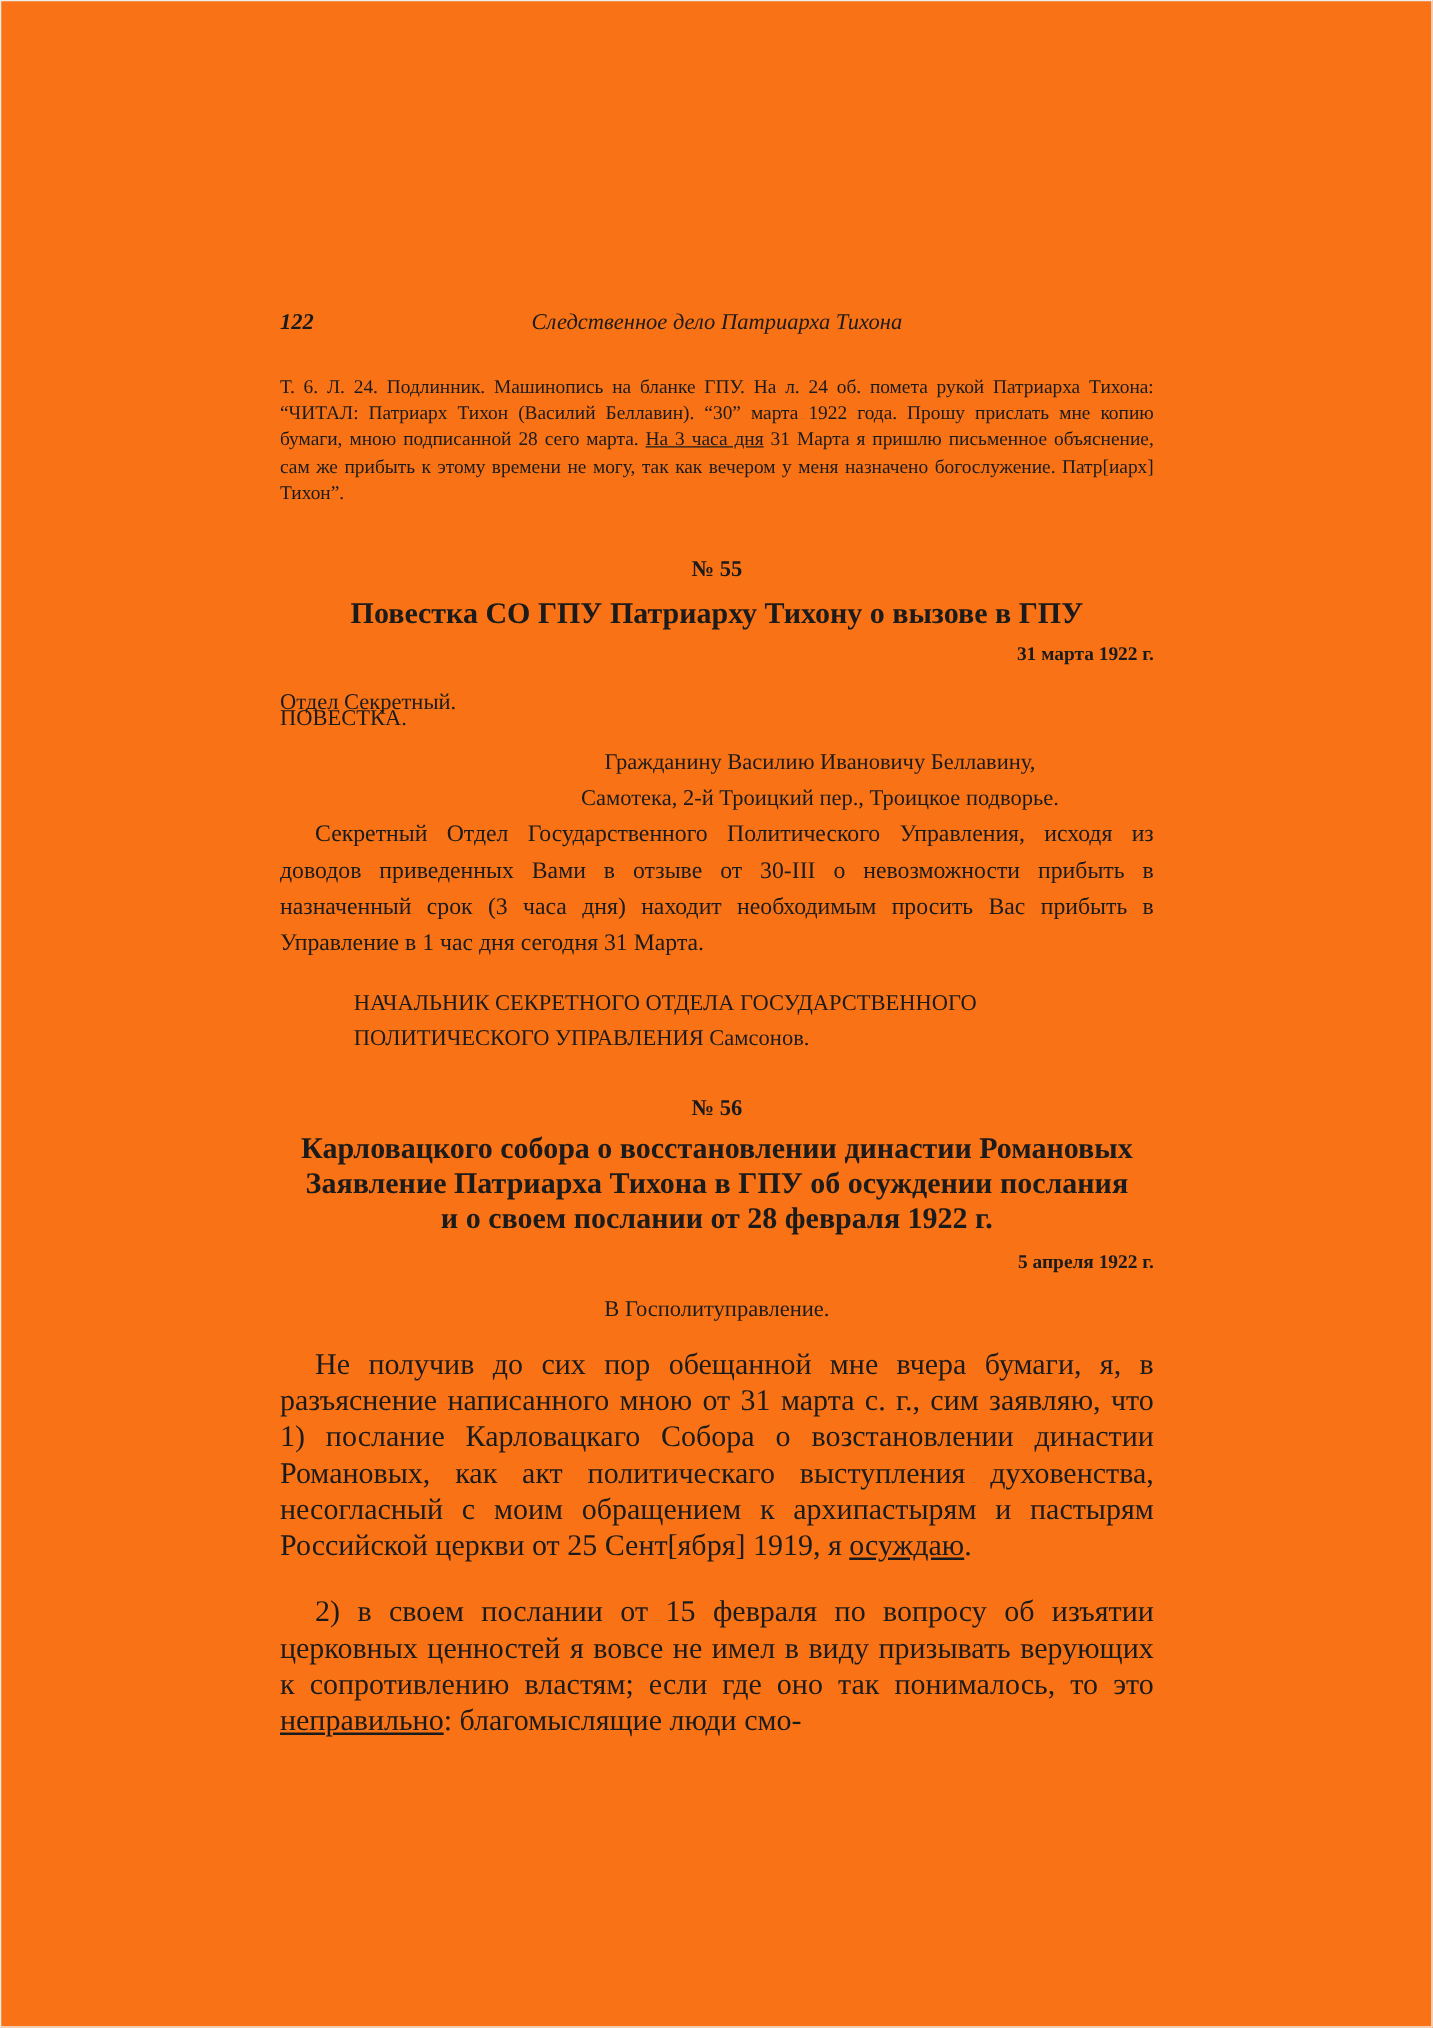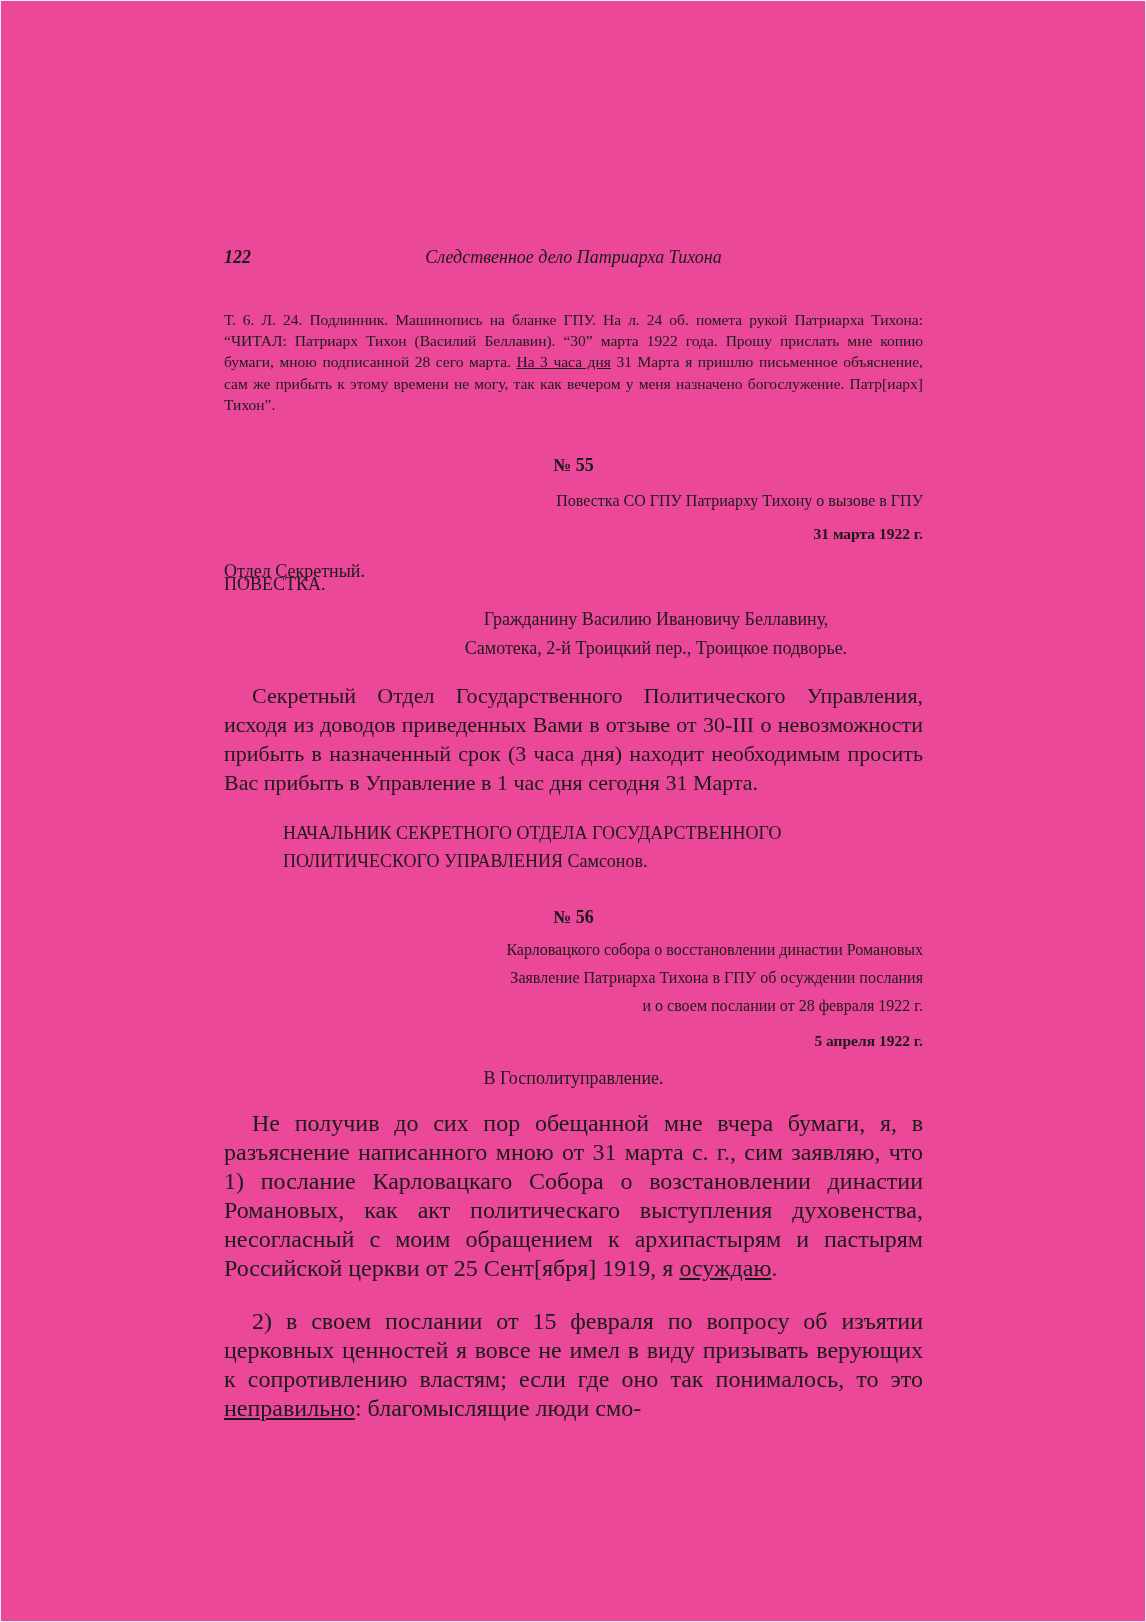--- a/index.html
+++ b/index.html
@@ -4,21 +4,21 @@
 <style>
   html, body {
     margin: 0;
     padding: 0;
     background: #ffffff;
   }
   .page {
     position: relative;
     width: 1146px;
     height: 1622px;
-    background: #ec4899;
+    background: #f97316;
     box-sizing: border-box;
     border: 1px solid #ececec;
     font-family: "Liberation Serif", "DejaVu Serif", serif;
     color: #1b1b1b;
     overflow: hidden;
   }
   .content {
     position: absolute;
     left: 223px;
     top: 246px;
@@ -34,42 +34,42 @@
     left: 0;
     top: 0;
     font-weight: bold;
     font-style: italic;
   }
   .runhead {
     text-align: center;
     font-style: italic;
   }
   .note {
-    margin-top: 40px;
+    margin-top: 30px;
     font-size: 15.5px;
     line-height: 21.2px;
     text-align: justify;
   }
   .note2 {
     margin-top: 22px;
   }
   .doc-number {
     margin-top: 40px;
     font-size: 18px;
     font-weight: bold;
     text-align: center;
   }
   .doc-number-56 {
     margin-top: 32px;
   }
   .doc-title {
     margin-top: 11px;
-    font-size: 16px;
-    font-weight: normal;
-    text-align: right;
+    font-size: 24px;
+    font-weight: bold;
+    text-align: center;
     line-height: 28px;
   }
   .doc-title-56 {
     margin-top: 8px;
   }
   .doc-date {
     margin-top: 10px;
     font-size: 15.5px;
     font-weight: bold;
     text-align: right;
@@ -91,22 +91,22 @@
   .povestka {
     padding-top: 13px;
   }
   .addressee {
     font-size: 18px;
     line-height: 29px;
     text-align: center;
     padding-left: 165px;
   }
   .body-para {
-    margin-top: 18px;
-    font-size: 22px;
+    margin-top: 0;
+    font-size: 19px;
     line-height: 29px;
     text-align: justify;
     text-indent: 28px;
   }
   .signature {
     margin-left: 59px;
     font-size: 18px;
     line-height: 28px;
   }
   .heading-center {

